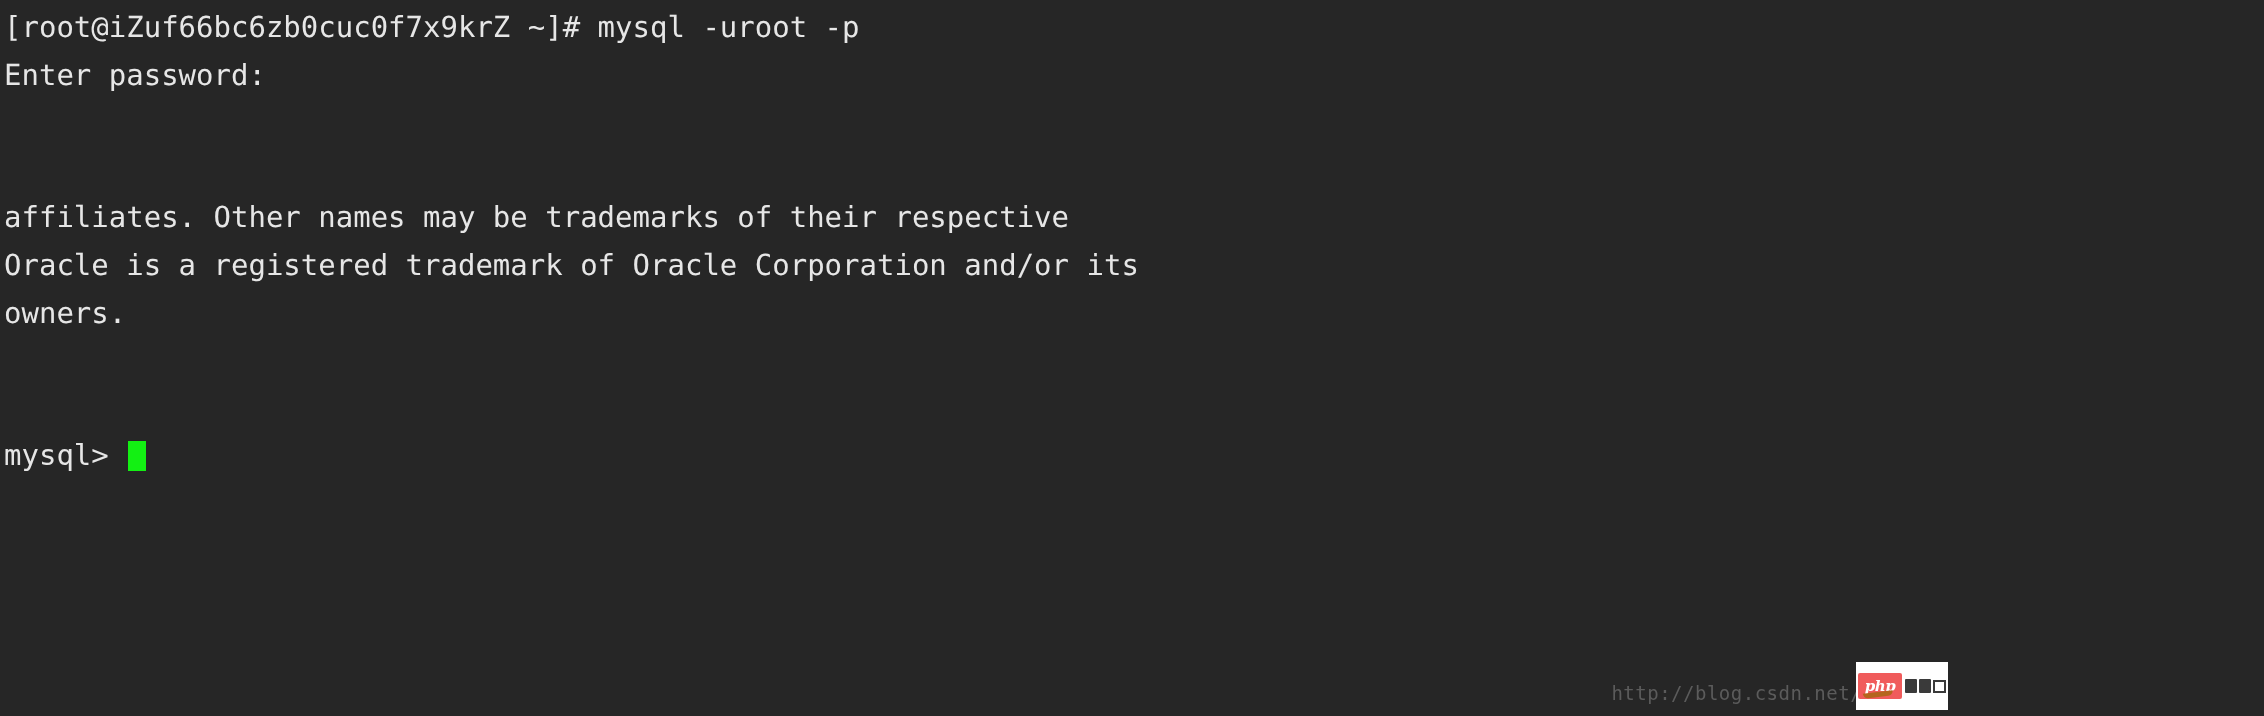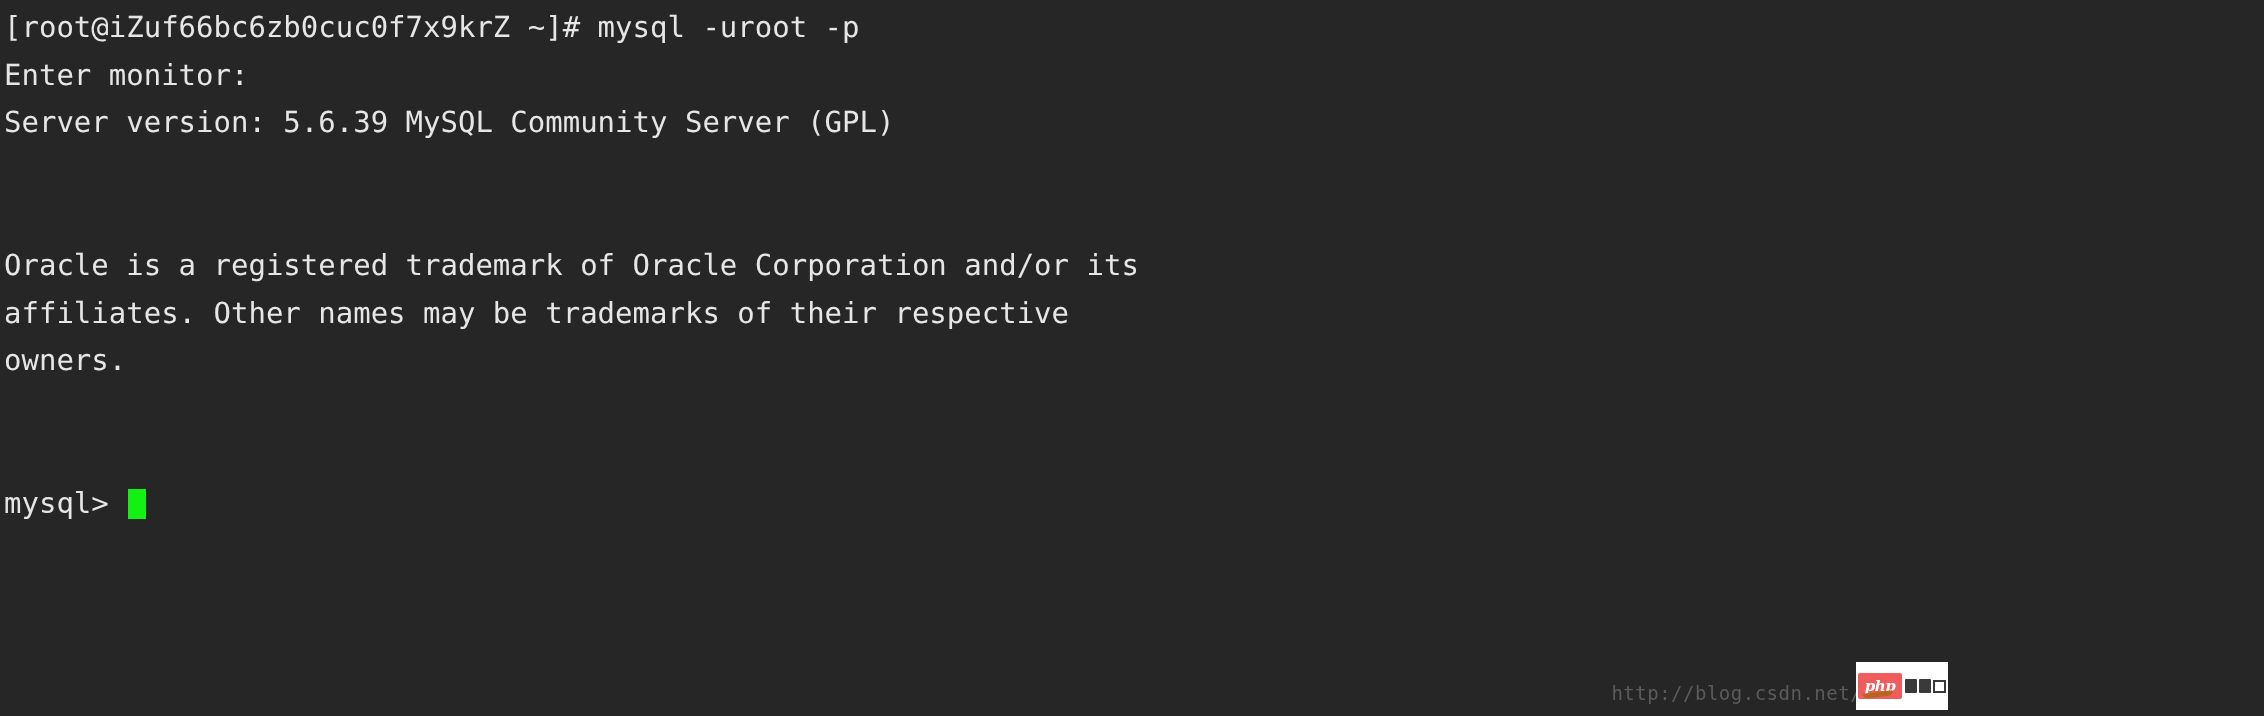--- a/index.html
+++ b/index.html
@@ -127,26 +127,25 @@
     box-sizing: border-box;
   }
 </style>
 </head>
 <body>
 
 <div id="terminal">
 
   <div id="screen">
     <div class="line">[root@iZuf66bc6zb0cuc0f7x9krZ ~]# mysql -uroot -p</div>
-    <div class="line">Enter monitor:</div>
-    <div class="line">Server version: 5.6.39 MySQL Community Server (GPL)</div>
+    <div class="line">Enter password:</div>
     <div class="line blank"></div>
     <div class="line blank"></div>
+    <div class="line">affiliates. Other names may be trademarks of their respective</div>
     <div class="line">Oracle is a registered trademark of Oracle Corporation and/or its</div>
-    <div class="line">affiliates. Other names may be trademarks of their respective</div>
     <div class="line">owners.</div>
     <div class="line blank"></div>
     <div class="line blank"></div>
     <div class="prompt-line">
       <span class="prompt-text">mysql&gt; </span>
       <span class="cursor"></span>
     </div>
   </div>
 
   <div id="watermark">http://blog.csdn.net/qq</div>

